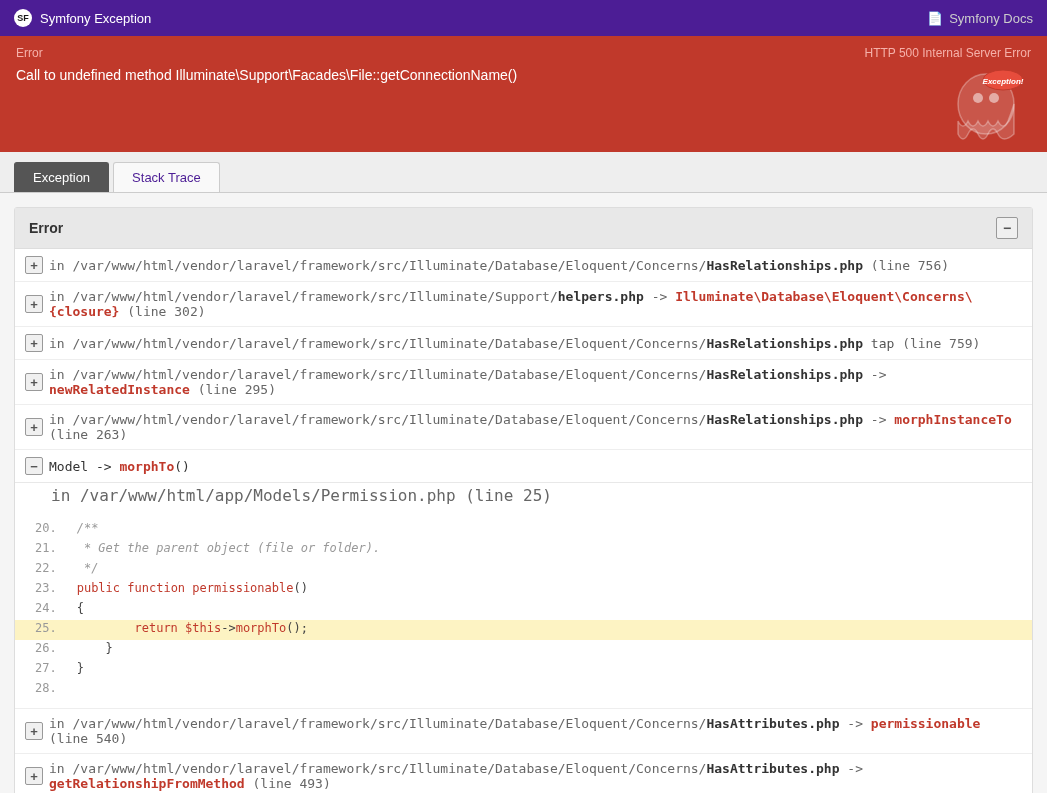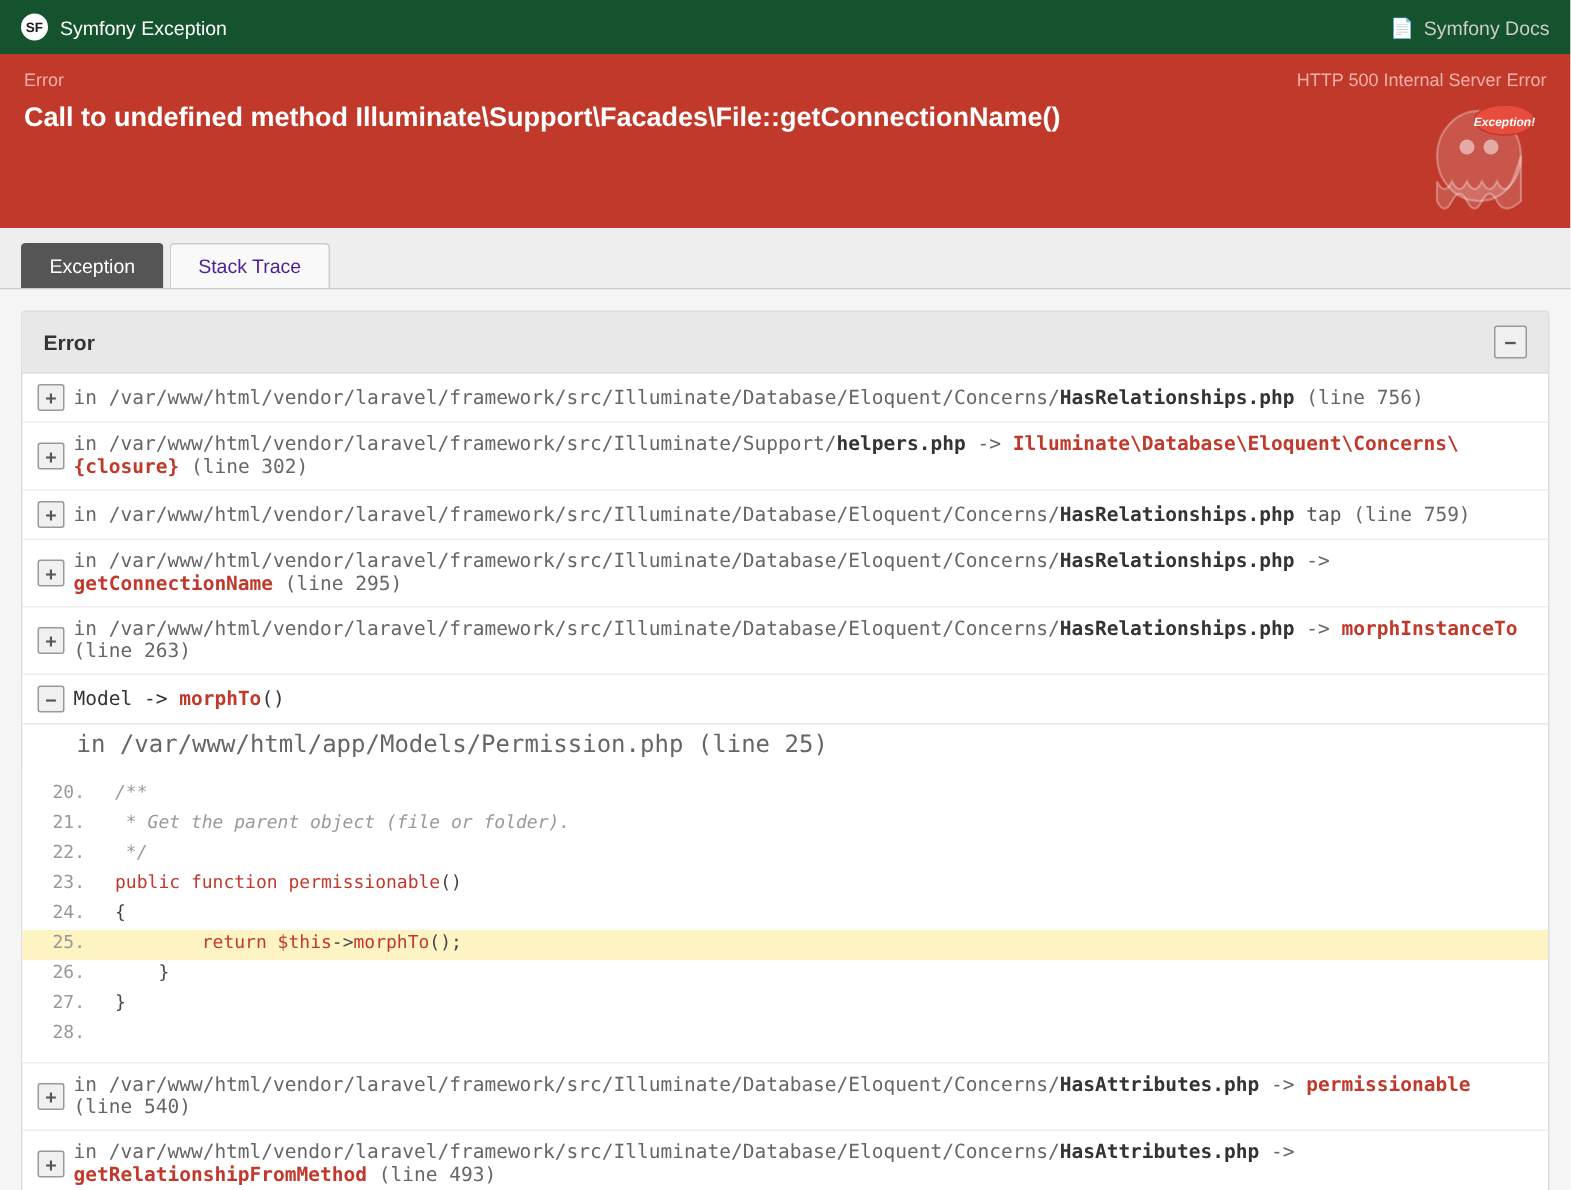--- a/index.html
+++ b/index.html
@@ -1,20 +1,20 @@
 <!DOCTYPE html>
 <html><head>
   <meta charset="utf-8">
   <style>
     * { box-sizing: border-box; margin: 0; padding: 0; }
     body { font-family: Arial, sans-serif; font-size: 13px; background: #f5f5f5; color: #333; }
 
     
     .top-bar {
-      background: #14532d;
+      background: #4c1d95;
       display: flex;
       justify-content: space-between;
       align-items: center;
       padding: 8px 14px;
       height: 36px;
     }
     .top-bar-left {
       display: flex;
       align-items: center;
       gap: 8px;
@@ -53,22 +53,22 @@
       font-size: 12px;
       color: #f5b0a9;
       margin-bottom: 6px;
     }
     .error-title-row {
       display: flex;
       justify-content: space-between;
       align-items: flex-start;
     }
     .error-title {
-      font-size: 18px;
-      font-weight: bold;
+      font-size: 14px;
+      font-weight: normal;
       color: #fff;
       max-width: 870px;
       line-height: 1.4;
       padding-bottom: 16px;
     }
     .exception-ghost {
       width: 90px;
       height: 80px;
       flex-shrink: 0;
       position: relative;
@@ -335,21 +335,21 @@
     <div class="trace-row">
       <div class="plus-btn">+</div>
       <span class="trace-path">
         in /var/www/html/vendor/laravel/framework/src/Illuminate/Database/Eloquent/Concerns/<span class="bold-part">HasRelationships.php</span> <span class="tap-badge">tap</span> <span class="line-num">(line 759)</span>
       </span>
     </div>
 
     <div class="trace-row">
       <div class="plus-btn">+</div>
       <span class="trace-path">
-        in /var/www/html/vendor/laravel/framework/src/Illuminate/Database/Eloquent/Concerns/<span class="bold-part">HasRelationships.php</span> -&gt; <span class="method-name">getConnectionName</span> <span class="line-num">(line 295)</span>
+        in /var/www/html/vendor/laravel/framework/src/Illuminate/Database/Eloquent/Concerns/<span class="bold-part">HasRelationships.php</span> -&gt; <span class="method-name">newRelatedInstance</span> <span class="line-num">(line 295)</span>
       </span>
     </div>
 
     <div class="trace-row">
       <div class="plus-btn">+</div>
       <span class="trace-path">
         in /var/www/html/vendor/laravel/framework/src/Illuminate/Database/Eloquent/Concerns/<span class="bold-part">HasRelationships.php</span> -&gt; <span class="method-name">morphInstanceTo</span> <span class="line-num">(line 263)</span>
       </span>
     </div>
 

